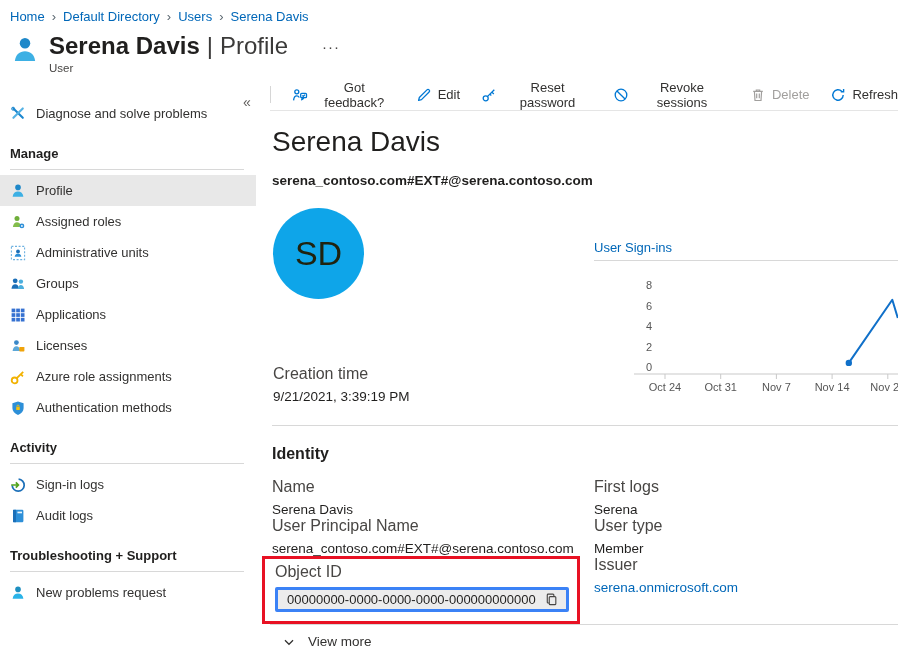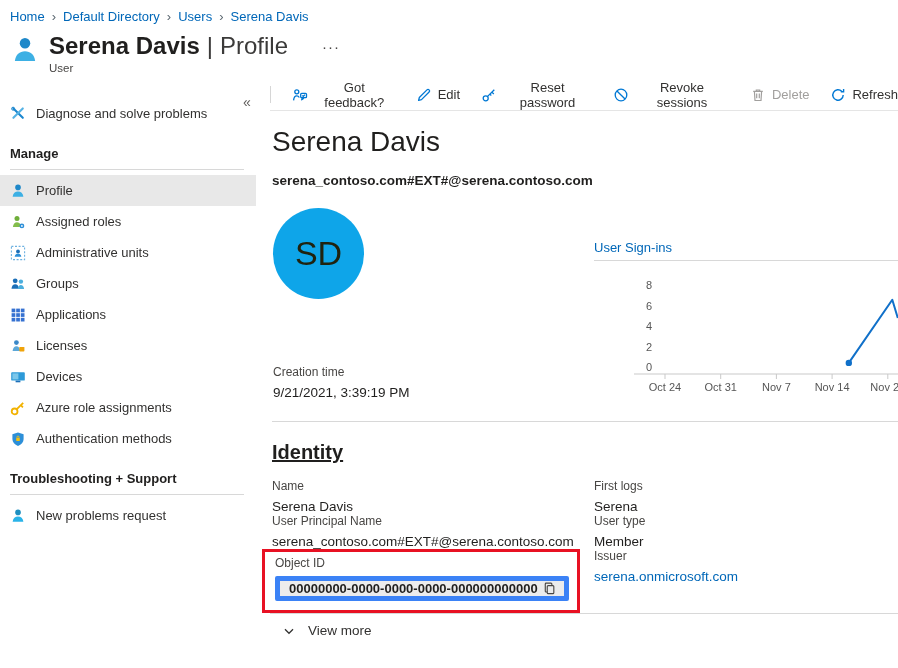--- a/index.html
+++ b/index.html
@@ -47,29 +47,29 @@
 
   .profile-row{position:relative;height:158px;margin-top:13px;}
   .avatar{position:absolute;left:3px;top:7px;width:91px;height:91px;border-radius:50%;background:#0ea5e9;display:flex;align-items:center;justify-content:center;}
   .avatar span{font-size:34px;color:#20230f;}
   .chart{position:absolute;left:324px;top:3px;width:304px;margin-top:36px;}
   .chart-title{display:block;font-size:13px;color:#0067b8;text-decoration:none;cursor:pointer;padding-bottom:5px;border-bottom:1px solid #d8d8d8;}
   .chart-svg{display:block;width:304px;height:138px;overflow:hidden;}
   .chart-svg text{font-size:11px;fill:#565656;}
   .chart-svg line{stroke:#c9c9c9;stroke-width:1;}
 
-  .f-label{font-size:12px;color:#484644;}
+  .f-label{font-size:16px;color:#484644;}
   .f-value{font-size:13.5px;color:#201f1e;margin-top:6px;}
   .creation-block{margin:6px 0 0 3px;}
   .hr-divider{border:none;border-top:1px solid #d8d8d8;margin:21px 0 0 2px;}
-  .identity-heading{font-size:20px;font-weight:700;color:#201f1e;margin:19px 0 0 2px;text-decoration:underline;}
+  .identity-heading{font-size:16px;font-weight:700;color:#201f1e;margin:19px 0 0 2px;}
 
   .id-grid{display:grid;grid-template-columns:322px 1fr;margin:15px 0 0 2px;}
   .oid-field{position:relative;left:-10px;width:318px;box-sizing:border-box;border:3px solid #e81123;padding:4px 8px 9px 10px;}
-  .copy-box{display:flex;align-items:center;justify-content:space-between;box-sizing:border-box;width:294px;height:25px;margin-top:6px;padding:0 7px 0 9px;background:#ececec;border:5px solid #3b82f6;border-radius:2px;font-size:13px;color:#201f1e;font-weight:bold;}
+  .copy-box{display:flex;align-items:center;justify-content:space-between;box-sizing:border-box;width:294px;height:25px;margin-top:6px;padding:0 7px 0 9px;background:#ececec;border:3px solid #3b82f6;border-radius:2px;font-size:13px;color:#201f1e;}
   .copy-btn{width:15px;height:15px;cursor:pointer;flex:none;}
   .link{color:#0067b8;text-decoration:none;cursor:pointer;}
   .bottom-divider{border-top:1px solid #d8d8d8;margin-top:0px;}
   .view-more{display:flex;align-items:center;gap:12px;margin:9px 0 0 12px;font-size:13.5px;color:#323130;cursor:pointer;background:none;border:none;font-family:inherit;padding:0;}
   .vm-icon{width:14px;height:14px;}
 </style>
 </head>
 <body>
 
 <svg width="0" height="0" style="position:absolute">
@@ -255,43 +255,57 @@
               <span>Applications</span>
             </div>
 
             <div class="nav-item">
               <svg class="nav-icon" viewBox="0 0 16 16">
                 <use href="#licenses-icon"></use>
               </svg>
               <span>Licenses</span>
             </div>
 
-            <div class="nav-item">
-              <svg class="nav-icon" viewBox="0 0 16 16">
-                <use href="#devices-icon"></use>
-              </svg>
-              <span>Devices</span>
-            </div>
 
             <div class="nav-item">
               <svg class="nav-icon" viewBox="0 0 16 16">
                 <use href="#key-icon"></use>
               </svg>
               <span>Azure role assignments</span>
             </div>
 
             <div class="nav-item">
               <svg class="nav-icon" viewBox="0 0 16 16">
                 <use href="#shield-lock-icon"></use>
               </svg>
               <span>Authentication methods</span>
             </div>
           </div>
       </div>
 
+      <div class="nav-section">
+        <div class="nav-header">Activity</div>
+        <div class="nav-sep"></div>
+        <div>
+
+            <div class="nav-item">
+              <svg class="nav-icon" viewBox="0 0 16 16">
+                <use href="#sign-in-icon"></use>
+              </svg>
+              <span>Sign-in logs</span>
+            </div>
+
+            <div class="nav-item">
+              <svg class="nav-icon" viewBox="0 0 16 16">
+                <use href="#audit-log-icon"></use>
+              </svg>
+              <span>Audit logs</span>
+            </div>
+          </div>
+      </div>
 
       <div class="nav-section">
         <div class="nav-header">Troubleshooting + Support</div>
         <div class="nav-sep"></div>
         <div>
 
             <div class="nav-item">
               <svg class="nav-icon" viewBox="0 0 16 16">
                 <use href="#support-person-icon"></use>
               </svg>

